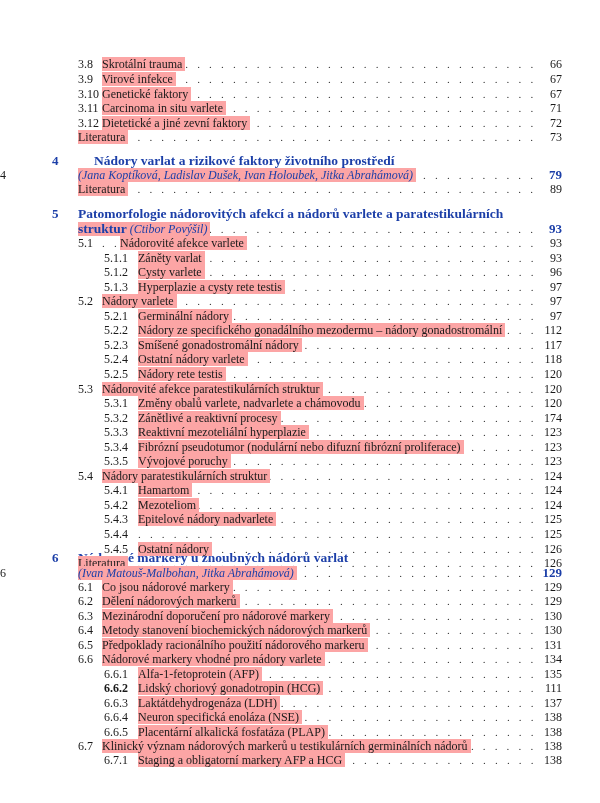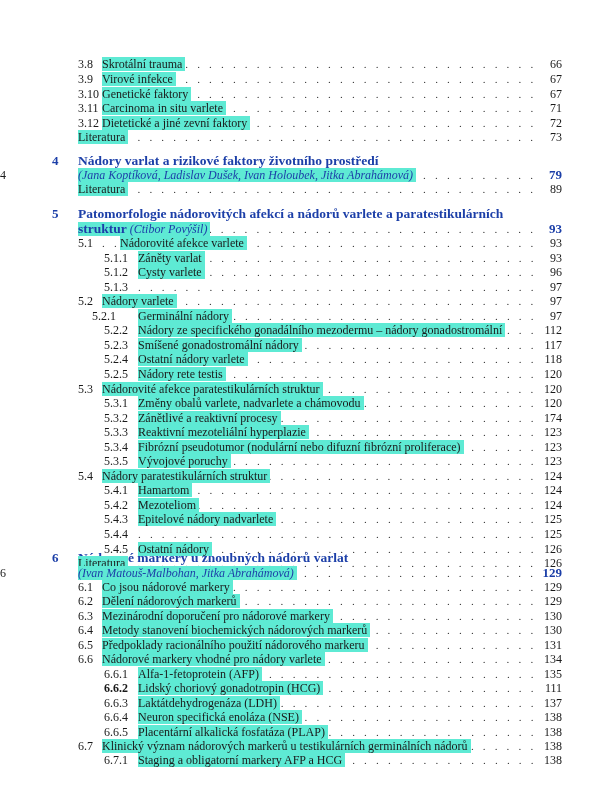--- a/index.html
+++ b/index.html
@@ -4,21 +4,21 @@
 <style>
   html, body { margin: 0; padding: 0; }
   body {
     width: 600px; height: 803px; background: #ffffff; position: relative; overflow: hidden;
     font-family: "Liberation Serif", "DejaVu Serif", serif; color: #1a1a1a;
   }
   .page { position: absolute; left: 0; top: 0; width: 600px; height: 803px; }
   .line { position: absolute; left: 0; width: 600px; height: 14px; font-size: 12px; line-height: 14px; white-space: nowrap; }
   .num { position: absolute; }
   .title { position: absolute; overflow: hidden; }
-  .title .t { background: #5eead4; padding-right: 3px; position: relative; z-index: 1; margin-top: 7px; }
+  .title .t { background: #fca5a5; padding-right: 3px; position: relative; z-index: 1; margin-top: 7px; }
   .leader { position: absolute; height: 14px; overflow: hidden; color: #333; letter-spacing: 3.2px; font-size: 11px; }
   .pg { position: absolute; right: 38px; text-align: right; width: 40px; }
   .blue { color: #1c3fa8; }
   .chap-num { font-weight: bold; font-size: 13px; }
   .chap-title { font-weight: bold; font-size: 13.5px; }
   .auth { font-style: italic; }
   .pgbold { font-weight: bold; font-size: 13px; }
 </style>
 </head>
 <body>
@@ -56,21 +56,21 @@
     </div>
     <div class="line" style="top: 130px;">
       <span class="leader" style="left: 78px; width: 460px;"> . . . . . . . . . . . . . . . . . . . . . . . . . . . . . . . . . . . . . . . . . . . . . . . . . . . . . . . . . . . . . . . . . . . . . . . . . . . . . . . . . . . . . . . . . . . . . . . . . . . . . . . . . . . . . . . . . . . . . . . .</span>
       <span class="title" style="left: 78px;"><span class="t">Literatura</span></span>
       <span class="pg" style="right: 38px;">73</span>
     </div>
     <div class="line" style="top: 154px;">
       <span class="num blue chap-num" style="left: 52px;">4</span>
     </div>
     <div class="line" style="top: 154px;">
-      <span class="num blue chap-title" style="left: 78px;">Nádory varlat a rizikové faktory životního prostředí</span>
+      <span class="num blue chap-title" style="left: 94px;">Nádory varlat a rizikové faktory životního prostředí</span>
     </div>
     <div class="line" style="top: 168px;">
       <span class="num" style="left: 0px;">4</span>
       <span class="leader" style="left: 78px; width: 460px;"> . . . . . . . . . . . . . . . . . . . . . . . . . . . . . . . . . . . . . . . . . . . . . . . . . . . . . . . . . . . . . . . . . . . . . . . . . . . . . . . . . . . . . . . . . . . . . . . . . . . . . . . . . . . . . . . . . . . . . . . .</span>
       <span class="title" style="left: 78px;"><span class="t blue auth">(Jana Koptíková, Ladislav Dušek, Ivan Holoubek, Jitka Abrahámová)</span></span>
       <span class="pg blue pgbold" style="right: 38px;">79</span>
     </div>
     <div class="line" style="top: 182px;">
       <span class="leader" style="left: 78px; width: 460px;"> . . . . . . . . . . . . . . . . . . . . . . . . . . . . . . . . . . . . . . . . . . . . . . . . . . . . . . . . . . . . . . . . . . . . . . . . . . . . . . . . . . . . . . . . . . . . . . . . . . . . . . . . . . . . . . . . . . . . . . . .</span>
       <span class="title" style="left: 78px;"><span class="t">Literatura</span></span>
@@ -101,30 +101,31 @@
     </div>
     <div class="line" style="top: 265.1px;">
       <span class="num" style="left: 104px;">5.1.2</span>
       <span class="leader" style="left: 138px; width: 400px;"> . . . . . . . . . . . . . . . . . . . . . . . . . . . . . . . . . . . . . . . . . . . . . . . . . . . . . . . . . . . . . . . . . . . . . . . . . . . . . . . . . . . . . . . . . . . . . . . . . . . . . . . . . . . . . . . . . . . . . . . .</span>
       <span class="title" style="left: 138px;"><span class="t">Cysty varlete</span></span>
       <span class="pg" style="right: 38px;">96</span>
     </div>
     <div class="line" style="top: 279.65px;">
       <span class="num" style="left: 104px;">5.1.3</span>
       <span class="leader" style="left: 138px; width: 400px;"> . . . . . . . . . . . . . . . . . . . . . . . . . . . . . . . . . . . . . . . . . . . . . . . . . . . . . . . . . . . . . . . . . . . . . . . . . . . . . . . . . . . . . . . . . . . . . . . . . . . . . . . . . . . . . . . . . . . . . . . .</span>
+      <span class="title" style="left: 138px;"><span class="t">Hyperplazie a cysty rete testis</span></span>
       <span class="pg" style="right: 38px;">97</span>
     </div>
     <div class="line" style="top: 294.2px;">
       <span class="num" style="left: 78px;">5.2</span>
       <span class="leader" style="left: 102px; width: 436px;"> . . . . . . . . . . . . . . . . . . . . . . . . . . . . . . . . . . . . . . . . . . . . . . . . . . . . . . . . . . . . . . . . . . . . . . . . . . . . . . . . . . . . . . . . . . . . . . . . . . . . . . . . . . . . . . . . . . . . . . . .</span>
       <span class="title" style="left: 102px;"><span class="t">Nádory varlete</span></span>
       <span class="pg" style="right: 38px;">97</span>
     </div>
     <div class="line" style="top: 308.75px;">
-      <span class="num" style="left: 92px;">5.2.1</span>
+      <span class="num" style="left: 104px;">5.2.1</span>
       <span class="leader" style="left: 138px; width: 400px;"> . . . . . . . . . . . . . . . . . . . . . . . . . . . . . . . . . . . . . . . . . . . . . . . . . . . . . . . . . . . . . . . . . . . . . . . . . . . . . . . . . . . . . . . . . . . . . . . . . . . . . . . . . . . . . . . . . . . . . . . .</span>
       <span class="title" style="left: 138px;"><span class="t">Germinální nádory</span></span>
       <span class="pg" style="right: 38px;">97</span>
     </div>
     <div class="line" style="top: 323.3px;">
       <span class="num" style="left: 104px;">5.2.2</span>
       <span class="leader" style="left: 138px; width: 400px;"> . . . . . . . . . . . . . . . . . . . . . . . . . . . . . . . . . . . . . . . . . . . . . . . . . . . . . . . . . . . . . . . . . . . . . . . . . . . . . . . . . . . . . . . . . . . . . . . . . . . . . . . . . . . . . . . . . . . . . . . .</span>
       <span class="title" style="left: 138px;"><span class="t">Nádory ze specifického gonadálního mezodermu – nádory gonadostromální</span></span>
       <span class="pg" style="right: 38px;">112</span>
     </div>

